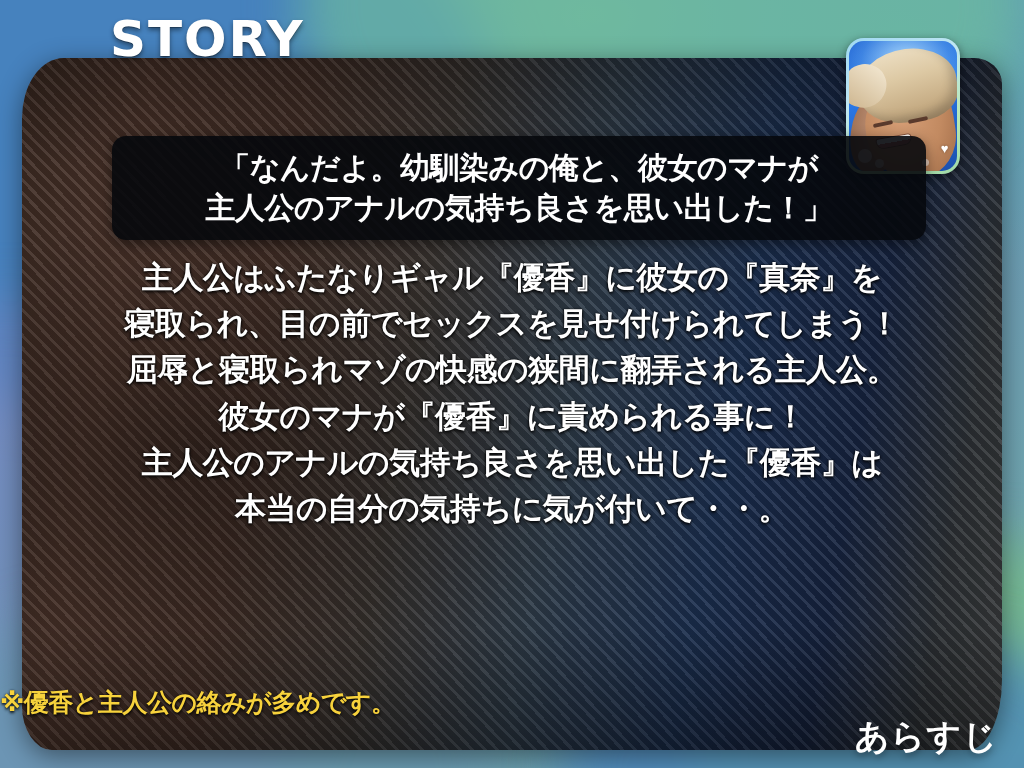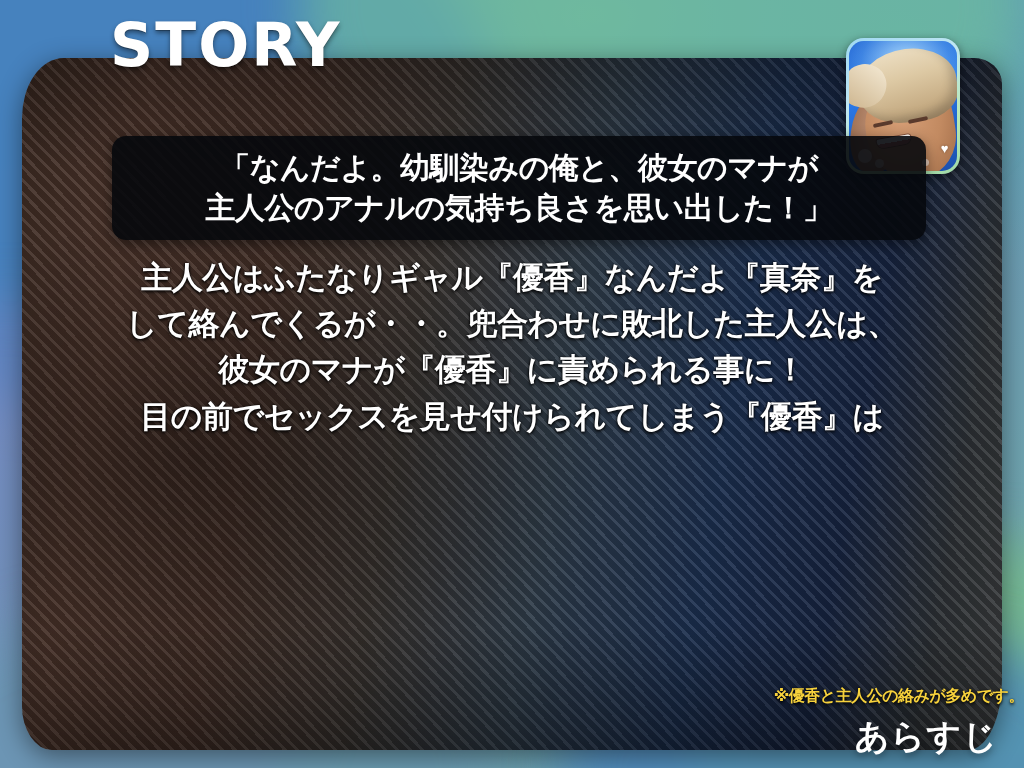--- a/index.html
+++ b/index.html
@@ -66,21 +66,21 @@
   #panel .panel-shade {
     position:absolute; inset:0;
     background:
       radial-gradient(ellipse 60% 50% at 18% 58%, rgba(0,0,0,.32) 0%, rgba(0,0,0,0) 70%),
       linear-gradient(180deg, rgba(0,0,0,.28) 0%, rgba(0,0,0,0) 16%, rgba(0,0,0,0) 82%, rgba(0,0,0,.34) 100%);
   }
 
   
   #story-title {
     position:absolute; left:110px; top:10px;
-    font-size:60px; font-weight:bold; letter-spacing:2px;
+    font-size:50px; font-weight:bold; letter-spacing:2px;
     color:#ffffff;
     font-family:"DejaVu Sans", sans-serif;
     text-shadow:
       0 3px 5px rgba(0,0,0,.45),
       0 1px 0 rgba(0,0,0,.25);
   }
 
   
   #avatar {
     position:absolute; left:846px; top:38px;
@@ -190,25 +190,25 @@
     letter-spacing:-0.5px;
     text-shadow:
       0 2px 3px rgba(0,0,0,.75),
       1px 0 2px rgba(0,0,0,.55),
       -1px 0 2px rgba(0,0,0,.55);
   }
 
   
   #note {
     position:absolute; left:0; top:686px; width:1024px;
-    text-align:right;
+    text-align:left;
     color:#f7d23c;
     font-family:"DejaVu Sans", sans-serif;
     font-weight:bold;
-    font-size:16px;
+    font-size:25px;
     letter-spacing:-0.5px;
     text-shadow:0 2px 3px rgba(0,0,0,.8), 0 0 2px rgba(0,0,0,.6);
   }
 
   
   #corner-label {
     position:absolute; right:26px; bottom:8px;
     color:#ffffff;
     font-family:"DejaVu Sans", sans-serif;
     font-weight:bold;
@@ -254,23 +254,25 @@
       <div class="av-heart">♥</div>
     </div>
   </div>
 
   <div id="quote-box">
     <div class="quote-line">「なんだよ。幼馴染みの俺と、彼女のマナが</div>
     <div class="quote-line">主人公のアナルの気持ち良さを思い出した！」</div>
   </div>
 
   <div id="body-text">
-    <div class="body-line">主人公はふたなりギャル『優香』なんだよ『真奈』を</div>
-    <div class="body-line">して絡んでくるが・・。兜合わせに敗北した主人公は、</div>
+    <div class="body-line">主人公はふたなりギャル『優香』に彼女の『真奈』を</div>
+    <div class="body-line">寝取られ、目の前でセックスを見せ付けられてしまう！</div>
+    <div class="body-line">屈辱と寝取られマゾの快感の狭間に翻弄される主人公。</div>
     <div class="body-line">彼女のマナが『優香』に責められる事に！</div>
-    <div class="body-line">目の前でセックスを見せ付けられてしまう『優香』は</div>
+    <div class="body-line">主人公のアナルの気持ち良さを思い出した『優香』は</div>
+    <div class="body-line">本当の自分の気持ちに気が付いて・・。</div>
   </div>
 
   <div id="note">※優香と主人公の絡みが多めです。</div>
 
   <div id="corner-label">あらすじ</div>
 
 </div>
 
 </body></html>

